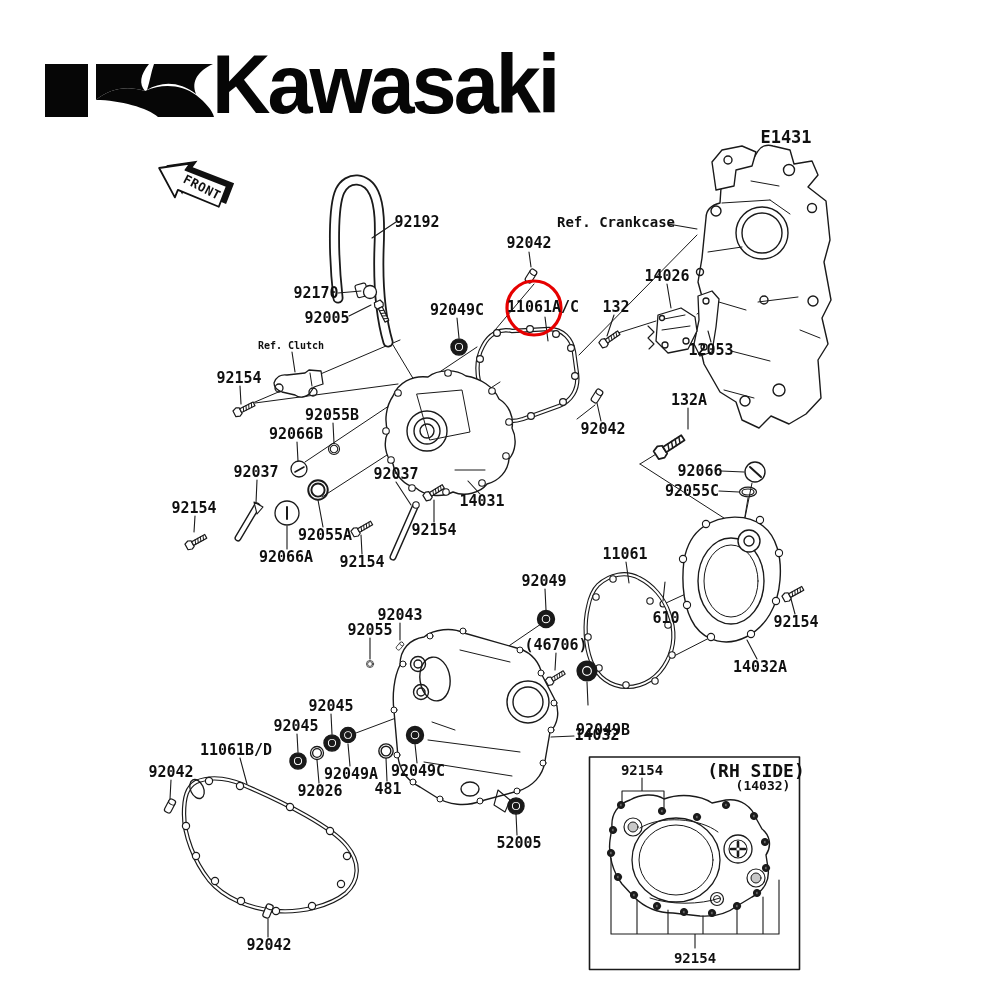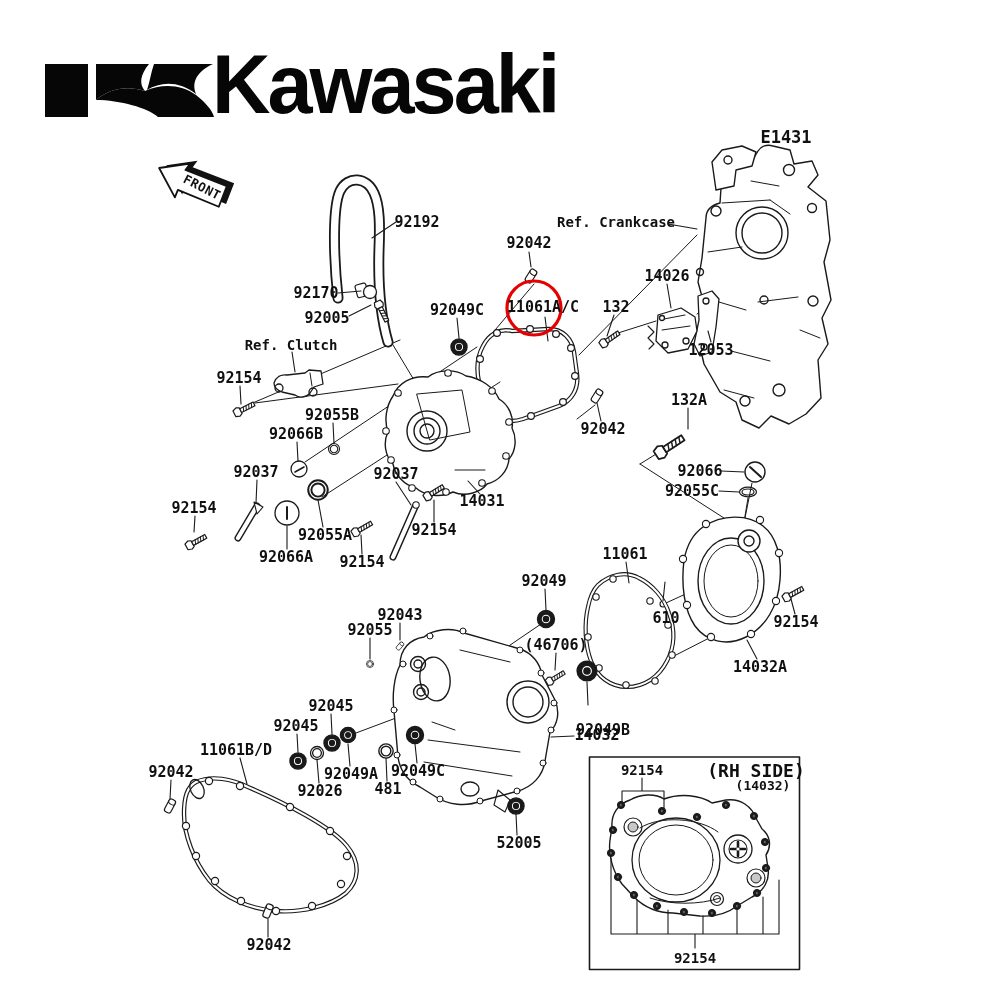--- a/index.html
+++ b/index.html
@@ -366,21 +366,21 @@
       <div class="plabel" style="left: 417px; top: 222px;">92192</div>
       <div class="plabel" style="left: 616px; top: 222px; font-size: 14px;">Ref. Crankcase</div>
       <div class="plabel" style="left: 529px; top: 243px;">92042</div>
       <div class="plabel" style="left: 667px; top: 276px;">14026</div>
       <div class="plabel" style="left: 316px; top: 293px;">92170</div>
       <div class="plabel" style="left: 327px; top: 318px; text-align: center;">92005</div>
       <div class="plabel" style="left: 457px; top: 310px;">92049C</div>
       <div class="plabel" style="left: 543px; top: 307px;">11061A/C</div>
       <div class="plabel" style="left: 616px; top: 307px;">132</div>
       <div class="plabel" style="left: 711px; top: 350px; text-align: center;">12053</div>
-      <div class="plabel" style="left: 291px; top: 345px; font-size: 14px;">Ref. Clutch</div>
+      <div class="plabel" style="left: 291px; top: 345px; font-size: 10px;">Ref. Clutch</div>
       <div class="plabel" style="left: 239px; top: 378px;">92154</div>
       <div class="plabel" style="left: 332px; top: 415px;">92055B</div>
       <div class="plabel" style="left: 296px; top: 434px;">92066B</div>
       <div class="plabel" style="left: 256px; top: 472px;">92037</div>
       <div class="plabel" style="left: 396px; top: 474px;">92037</div>
       <div class="plabel" style="left: 689px; top: 400px;">132A</div>
       <div class="plabel" style="left: 603px; top: 429px;">92042</div>
       <div class="plabel" style="left: 700px; top: 471px;">92066</div>
       <div class="plabel" style="left: 692px; top: 491px;">92055C</div>
       <div class="plabel" style="left: 194px; top: 508px;">92154</div>

